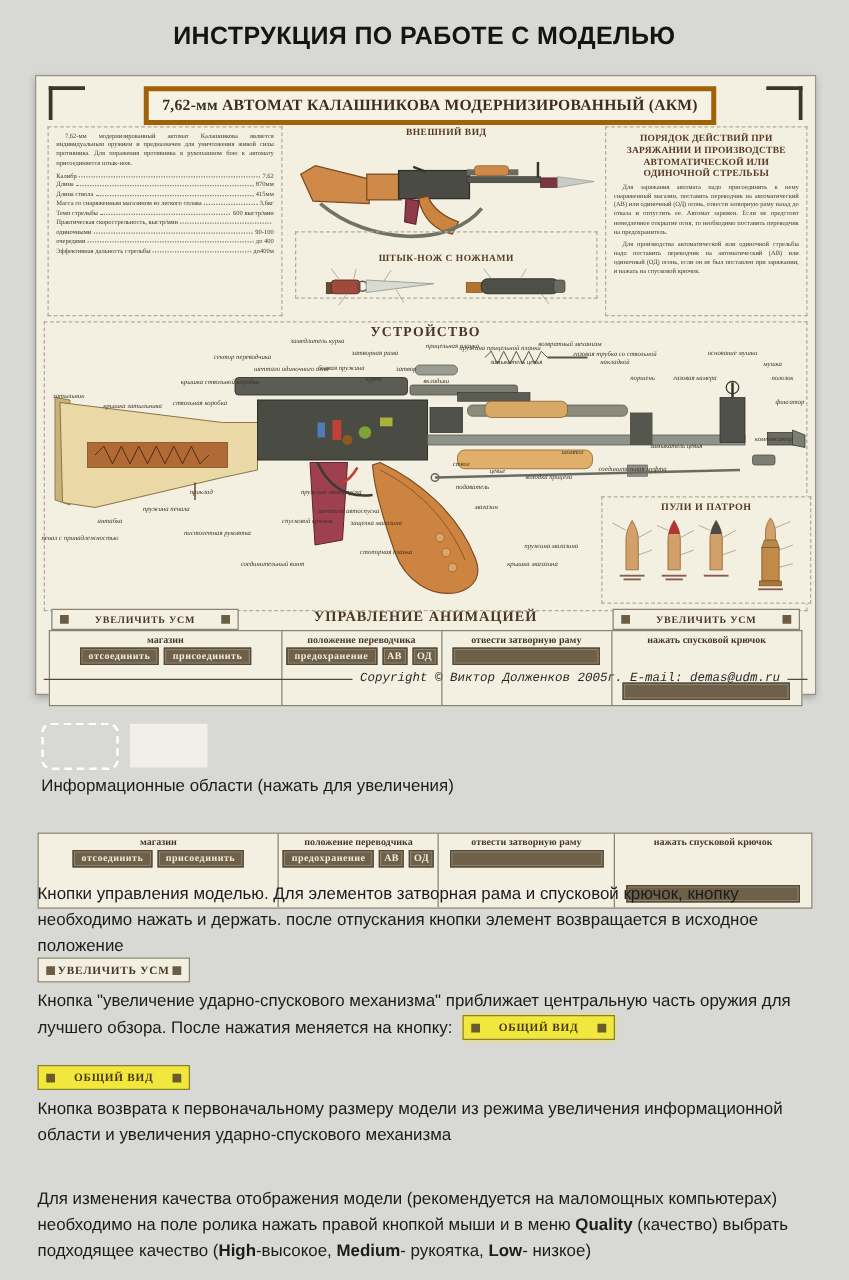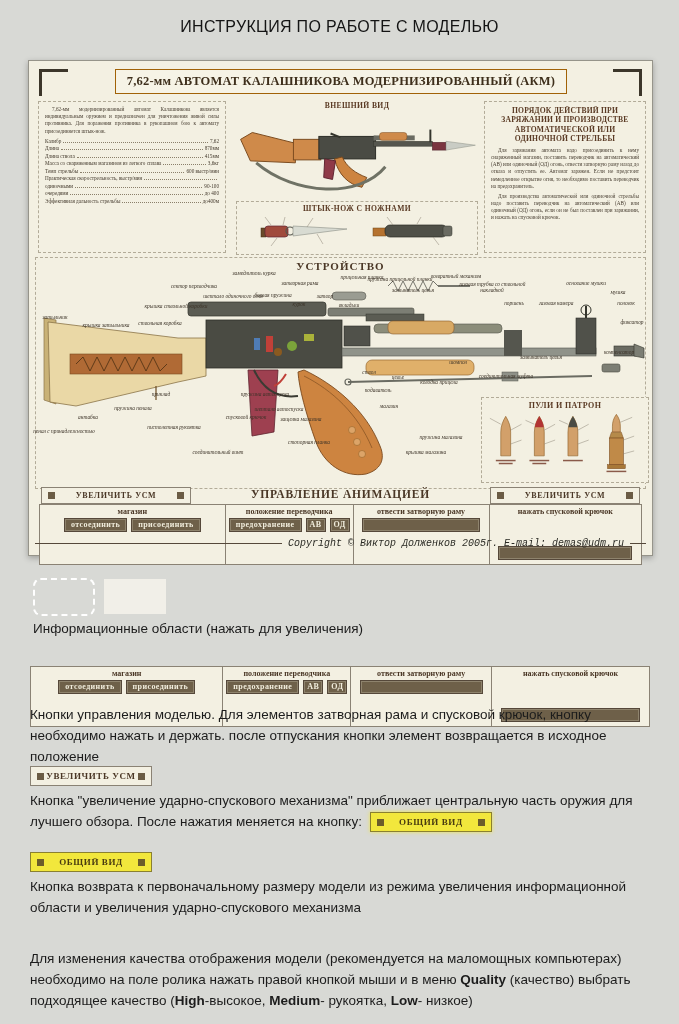--- a/index.html
+++ b/index.html
@@ -1,40 +1,40 @@
 <!DOCTYPE html>
 <html><head>
 <meta charset="utf-8">
 <style>
   html,body{margin:0;padding:0;}
   body{width:679px;height:1024px;background:#d8d9d5;font-family:"Liberation Sans",sans-serif;position:relative;overflow:hidden;}
   .abs{position:absolute;}
 
   
-  #page-title{position:absolute;left:0;top:18px;width:679px;text-align:center;font-size:16px;font-weight:normal;color:#141414;letter-spacing:.3px;}
+  #page-title{position:absolute;left:0;top:18px;width:679px;text-align:center;font-size:20px;font-weight:bold;color:#141414;letter-spacing:.3px;}
 
   
   .poster{position:absolute;left:28px;top:60px;width:623px;height:494px;background:#f3f0e2;border:1px solid #96948a;box-shadow:0 2px 6px rgba(0,0,0,.28);font-family:"Liberation Serif",serif;}
   .bracket{position:absolute;top:8px;width:26px;height:24px;}
   .bracket.l{left:10px;border-left:3px solid #3c362a;border-top:3px solid #3c362a;}
   .bracket.r{right:10px;border-right:3px solid #3c362a;border-top:3px solid #3c362a;}
-  .title-box{position:absolute;left:86px;top:8px;width:450px;height:23px;border:1px solid #a16207;background:#f6f3e6;color:#3e2f1c;font-weight:bold;font-size:12.5px;line-height:23px;text-align:center;letter-spacing:.2px;white-space:nowrap;}
+  .title-box{position:absolute;left:86px;top:8px;width:450px;height:23px;border:4px solid #a16207;background:#f6f3e6;color:#3e2f1c;font-weight:bold;font-size:12.5px;line-height:23px;text-align:center;letter-spacing:.2px;white-space:nowrap;}
 
   .panel{position:absolute;border:1px dashed #b2ab98;padding:4px 6px;box-sizing:border-box;background:#f3f0e2;}
   .panel-title{font-weight:bold;font-size:7.6px;color:#5a3a24;text-align:center;line-height:1.25;margin-bottom:3px;letter-spacing:.2px;}
   .panel-text{font-size:5.2px;color:#4a4034;text-align:justify;line-height:1.38;margin:0 0 3px 0;text-indent:7px;}
   .panel.left{left:9px;top:40px;width:188px;height:152px;}
   .panel.right{left:455px;top:40px;width:162px;height:152px;}
   .spec-row{display:flex;align-items:baseline;font-size:5.2px;color:#43392c;line-height:1.45;}
   .spec-row .dots{flex:1;border-bottom:1px dotted #8a7f6a;margin:0 2px 1px 2px;min-width:4px;}
   .spec-row .val{white-space:nowrap;}
 
   .section-label{font-weight:bold;font-size:7.6px;color:#5a3a24;text-align:center;letter-spacing:.4px;}
   #external-view{left:205px;top:40px;width:246px;height:98px;}
-  #bayonet-box{left:207px;top:140px;width:242px;height:54px;border:1px dashed #b2ab98;box-sizing:border-box;padding-top:2px;}
+  #bayonet-box{left:207px;top:124px;width:242px;height:54px;border:1px dashed #b2ab98;box-sizing:border-box;padding-top:16px;}
 
   #device{left:6px;top:196px;width:611px;height:232px;border:1px dashed #b2ab98;box-sizing:border-box;}
   #device-title{position:absolute;left:0;top:2px;width:100%;text-align:center;font-weight:bold;font-size:11px;color:#4a3726;letter-spacing:1px;}
   #device-art{position:absolute;left:0;top:0;width:611px;height:232px;}
   .device-label{position:absolute;transform:translate(-50%,-50%);font-style:italic;font-size:5.4px;line-height:1.1;color:#3b3227;text-align:center;max-width:72px;white-space:normal;}
 
   #ammo-box{left:452px;top:336px;width:168px;height:86px;border:1px dashed #b2ab98;box-sizing:border-box;background:#f3f0e2;padding-top:3px;z-index:5;}
   #ammo-box .section-label{font-size:8px;}
 
   

